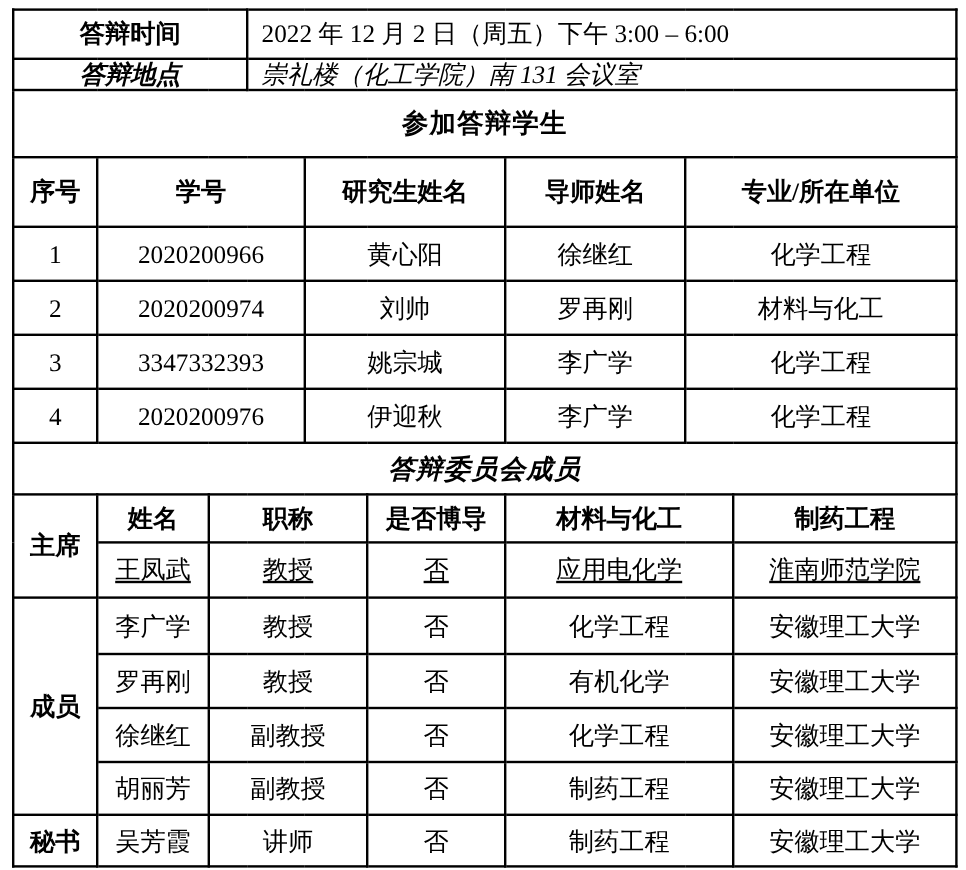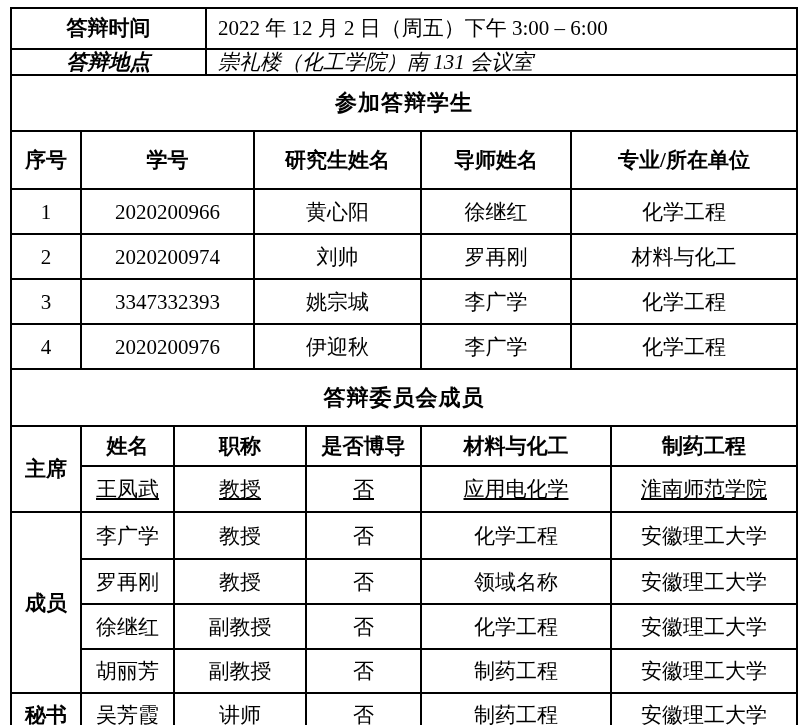--- a/index.html
+++ b/index.html
@@ -42,21 +42,21 @@
   table.defense .left {
     text-align: left;
     padding-left: 11px;
     margin-top: 38px;
   }
   tr.r-info1   { height: 41px; }
   tr.r-info2   { height: 26px; font-style: italic; }
   tr.r-title-a { height: 56px; }
   tr.r-shead   { height: 58px; }
   tr.r-student { height: 45px; }
-  tr.r-title-b { height: 57px; }
+  tr.r-title-b { height: 43px; font-style: italic; }
   tr.r-chead   { height: 40px; }
   tr.r-comm    { height: 45px; }
   tr.r-comm1   { height: 46px; text-decoration: underline; }
   tr.r-comm2   { height: 47px; }
   tr.r-comm5   { height: 44px; }
   tr.r-comm6   { height: 43px; }
 </style>
 </head>
 <body>
 
@@ -146,21 +146,21 @@
       <td>李广学</td>
       <td colspan="3">教授</td>
       <td>否</td>
       <td colspan="2">化学工程</td>
       <td>安徽理工大学</td>
     </tr>
     <tr class="r-comm">
       <td>罗再刚</td>
       <td colspan="3">教授</td>
       <td>否</td>
-      <td colspan="2">领域名称</td>
+      <td colspan="2">有机化学</td>
       <td>安徽理工大学</td>
     </tr>
     <tr class="r-comm">
       <td>徐继红</td>
       <td colspan="3">副教授</td>
       <td>否</td>
       <td colspan="2">化学工程</td>
       <td>安徽理工大学</td>
     </tr>
     <tr class="r-comm5">

